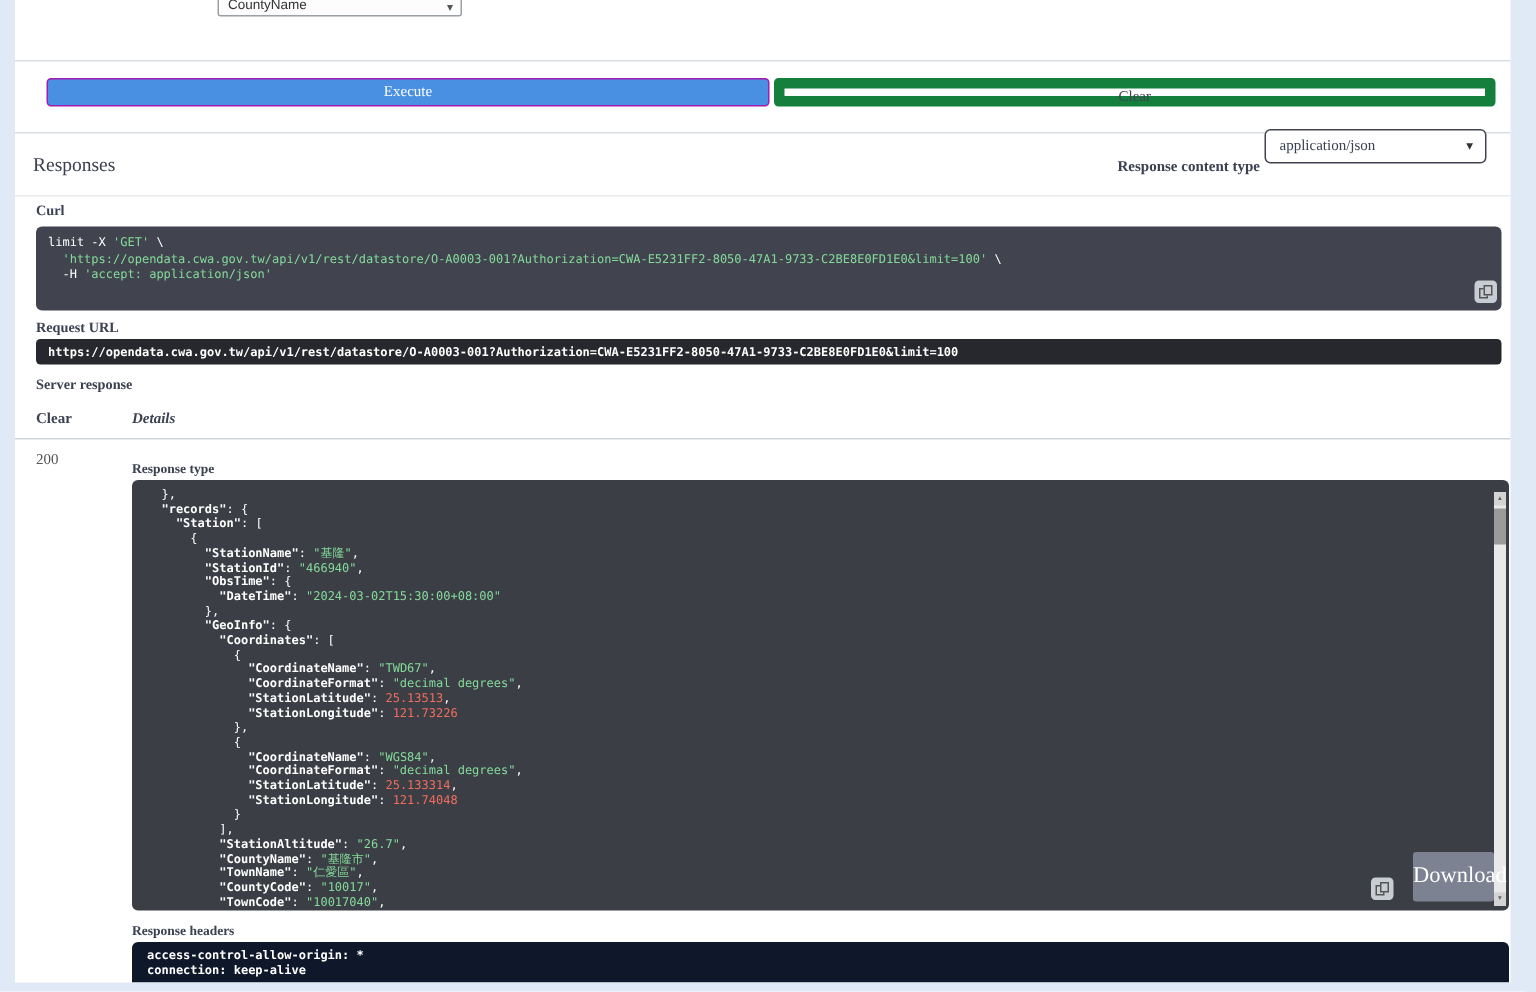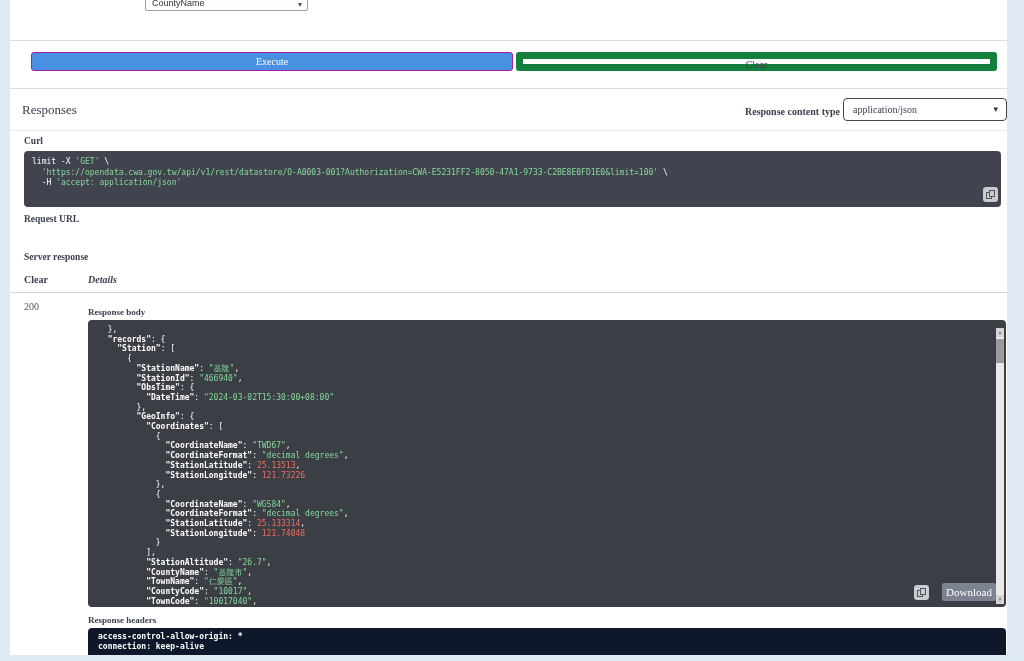--- a/index.html
+++ b/index.html
@@ -43,21 +43,21 @@
   }
   .btn-clear {
     left:506px; top:52px; width:481px; height:19px;
     background:#fff; border:7px solid #15803d; border-radius:3px;
     color:#3b4151; font-size:10px;
   }
 
   .responses-title { left:12px; top:102px; font-size:13px; color:#3b4151; }
   .rct-label { left:735px; top:106px; font-size:10px; font-weight:bold; }
   .rct-select {
-    left:833px; top:98px; width:164px; height:23px;
+    left:833px; top:86px; width:148px; height:23px;
     border:1px solid #41444e; border-radius:4px; background:#fff;
     font-size:10px; line-height:21px; padding-left:9px; cursor:pointer;
   }
   .rct-select .chev { position:absolute; right:8px; top:0; font-size:9px; color:#333; }
 
   .sec-h { font-size:9.5px; font-weight:bold; color:#3b4151; }
   .h-curl { left:14px; top:136px; }
   .h-requrl { left:14px; top:214px; }
   .h-serverresp { left:14px; top:252px; }
   .th { font-size:10px; font-weight:bold; color:#3b4151; }
@@ -108,23 +108,23 @@
     background:#e9e9e9; border-radius:1px;
   }
   .sb-btn { position:absolute; left:0; width:8px; height:9px; background:#d4d4d4;
     font-size:5px; line-height:9px; text-align:center; color:#666;
     font-family:"DejaVu Sans", sans-serif; }
   .sb-up { top:0; }
   .sb-down { bottom:0; }
   .sb-thumb { position:absolute; left:0; top:11px; width:8px; height:24px; background:#9b9b9b; }
 
   .btn-download {
-    position:absolute; right:10px; bottom:6px; width:54px; height:18px;
+    position:absolute; right:10px; bottom:6px; width:54px; height:33px;
     background:#7d8293; border:none; border-radius:2px;
-    color:#fff; font-size:11px; font-family:"Liberation Serif", serif; cursor:pointer;
+    color:#fff; font-size:15px; font-family:"Liberation Serif", serif; cursor:pointer;
   }
 
   .headers-block {
     left:78px; top:628px; width:918px; height:27px;
     background:#0f172a; border-radius:4px 4px 0 0;
     padding:4px 0 0 10px; font-size:8px; font-weight:bold; line-height:10px;
     color:#fff; overflow:hidden;
   }
 </style>
 </head>
@@ -160,28 +160,29 @@
         <div class="code-line"><span class="tok-s">  'https://opendata.cwa.gov.tw/api/v1/rest/datastore/O-A0003-001?Authorization=CWA-E5231FF2-8050-47A1-9733-C2BE8E0FD1E0&amp;limit=100'</span><span class="tok-p"> \</span></div>
         <div class="code-line"><span class="tok-p">  -H </span><span class="tok-s">'accept: application/json'</span></div>
       </div>
     <div class="copy-btn curl-copy">
       <div class="back"></div>
       <div class="front"></div>
     </div>
   </div>
 
   <div class="abs sec-h h-requrl">Request URL</div>
+  <div class="abs requrl-block mono">https://opendata.cwa.gov.tw/api/v1/rest/datastore/O-A0003-001?Authorization=CWA-E5231FF2-8050-47A1-9733-C2BE8E0FD1E0&amp;limit=100</div>
 
   <div class="abs sec-h h-serverresp">Server response</div>
   <div class="abs th th-code">Clear</div>
   <div class="abs th th-details">Details</div>
   <div class="abs divider divider-4"></div>
 
   <div class="abs code-200">200</div>
-  <div class="abs h-respbody">Response body</div>
+  <div class="abs h-respbody">Response type</div>
 
   <div class="abs respbody-block mono">
     <div>
         <div class="code-line"><span class="tok-p">  },</span></div>
         <div class="code-line"><span class="tok-k">  "records"</span><span class="tok-p">: {</span></div>
         <div class="code-line"><span class="tok-k">    "Station"</span><span class="tok-p">: [</span></div>
         <div class="code-line"><span class="tok-p">      {</span></div>
         <div class="code-line"><span class="tok-k">        "StationName"</span><span class="tok-p">: </span><span class="tok-s">"基隆"</span><span class="tok-p">,</span></div>
         <div class="code-line"><span class="tok-k">        "StationId"</span><span class="tok-p">: </span><span class="tok-s">"466940"</span><span class="tok-p">,</span></div>
         <div class="code-line"><span class="tok-k">        "ObsTime"</span><span class="tok-p">: {</span></div>

